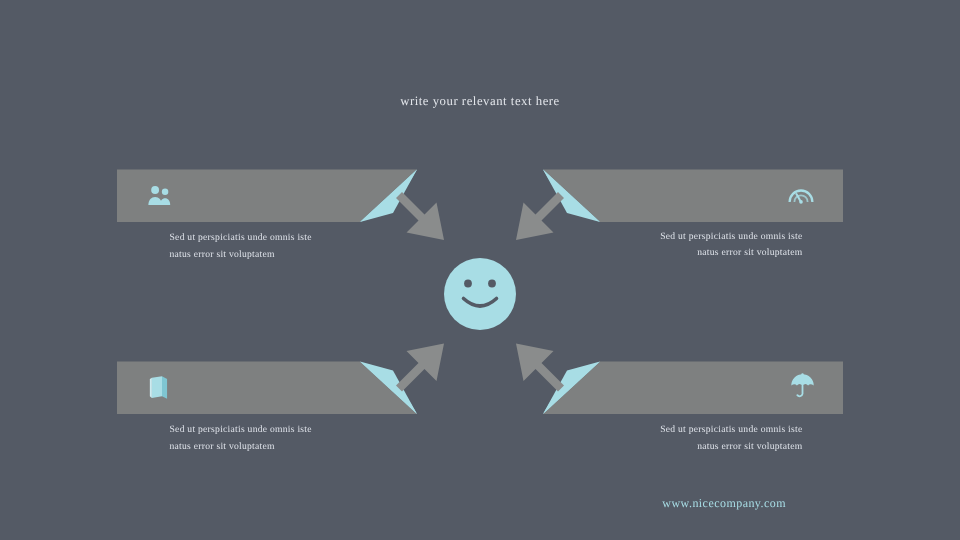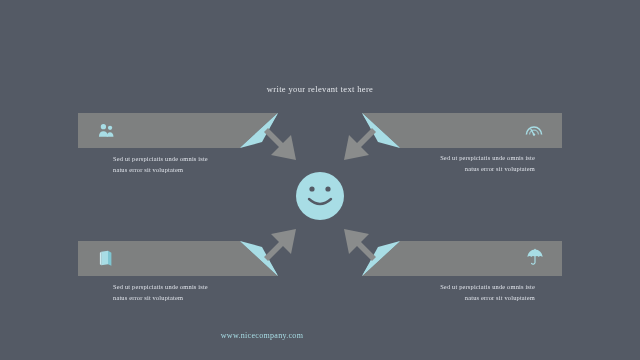--- a/index.html
+++ b/index.html
@@ -16,26 +16,25 @@
   }
 
   
   #title {
     position:absolute;
     top:62px; left:0; width:640px;
     text-align:center;
     font-size:8.5px;
     letter-spacing:.35px;
     color:#e2e5ea;
-    margin-top:22px;
   }
   #footer {
     position:absolute;
     bottom:20px; left:0; width:524px;
-    text-align:center;
+    text-align:right;
     font-size:8px;
     letter-spacing:.3px;
     color:#a8dde5;
   }
 
   
   #shapes {
     position:absolute;
     top:0; left:0;
     width:640px; height:360px;

